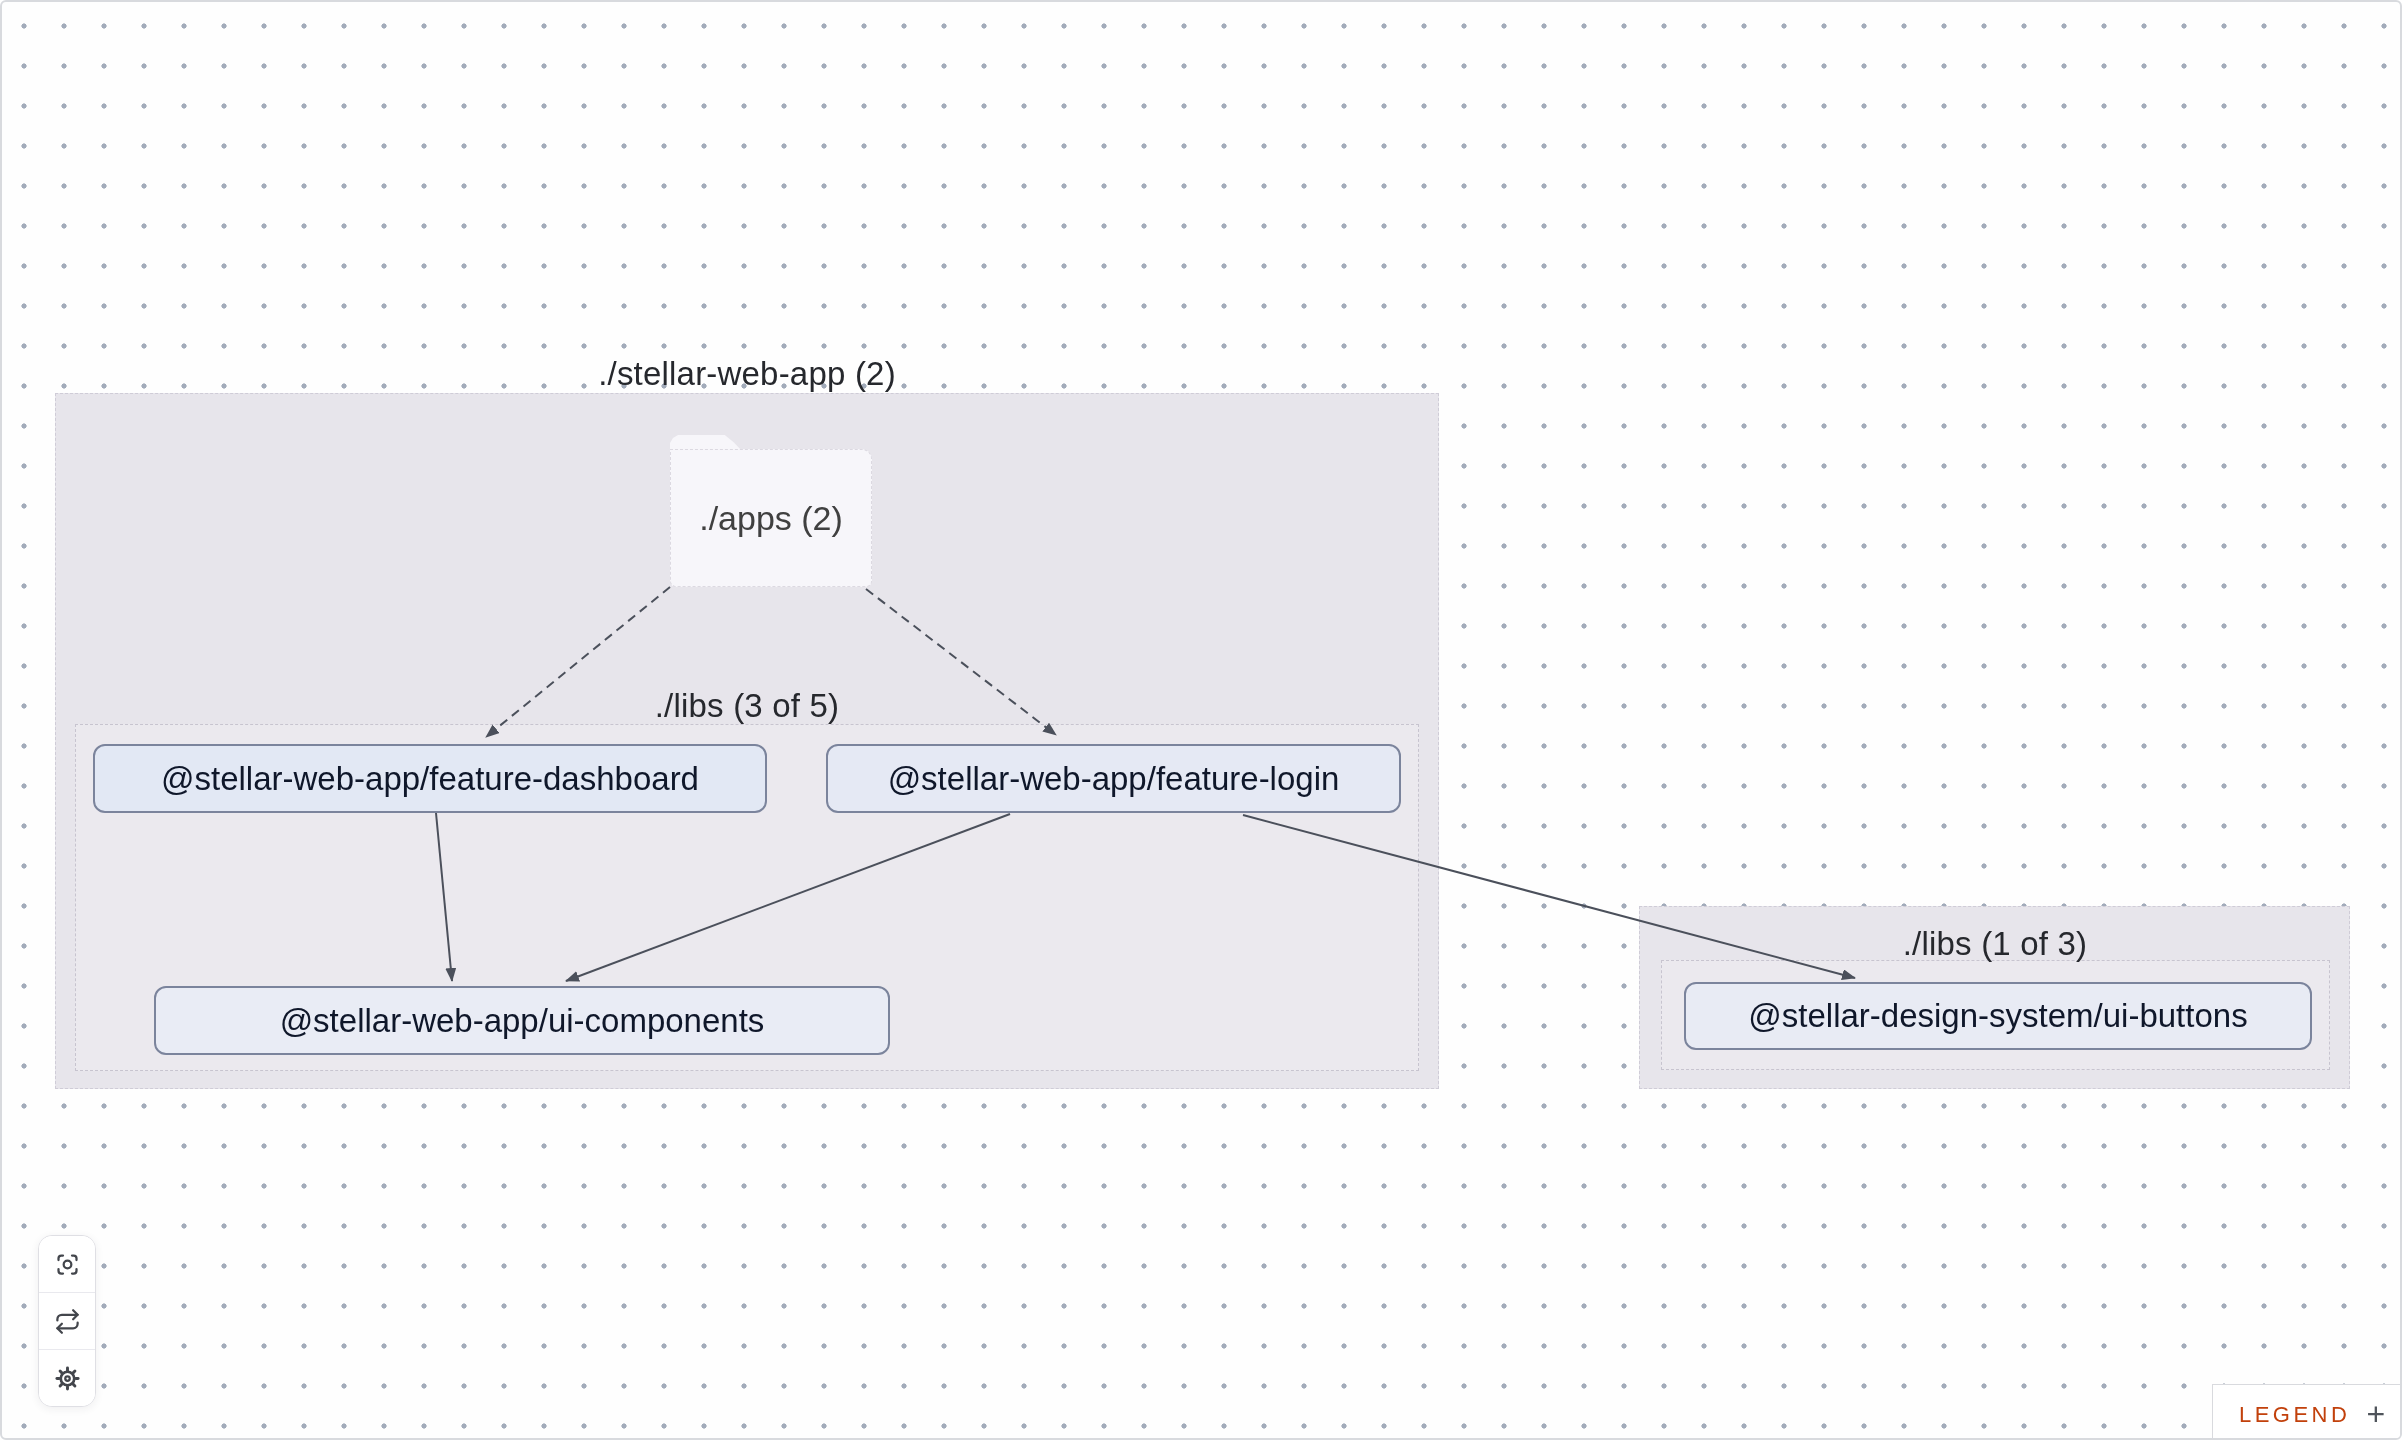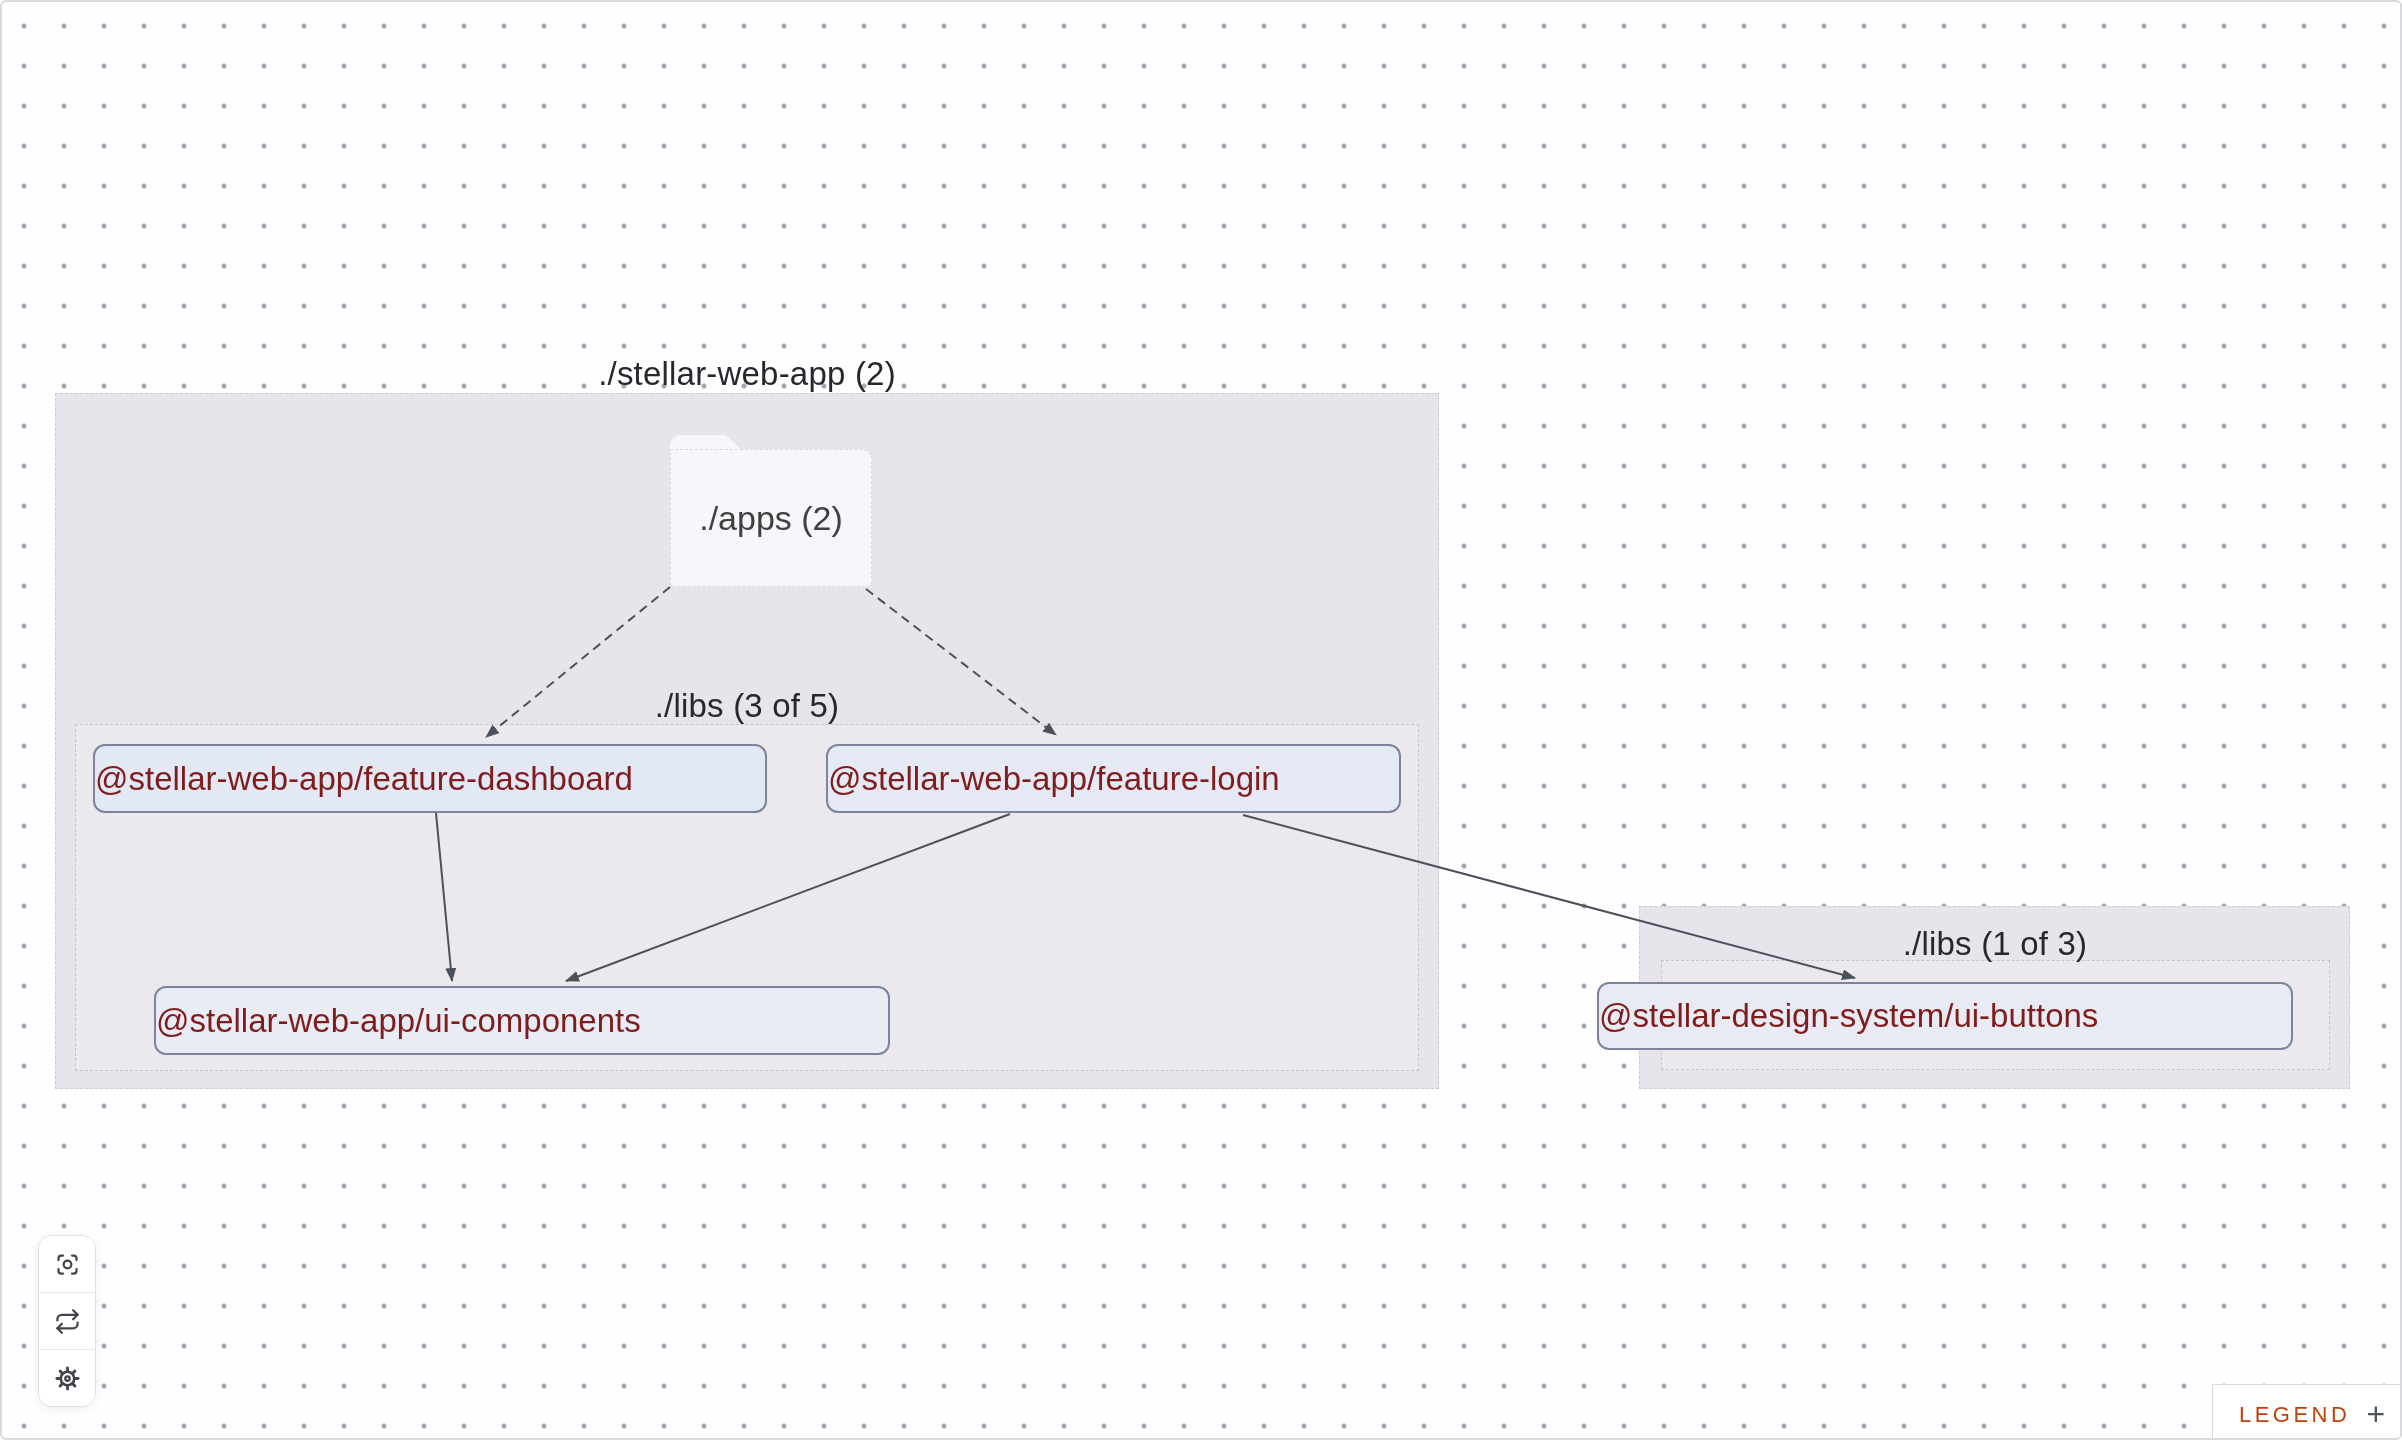--- a/index.html
+++ b/index.html
@@ -39,27 +39,27 @@
     display:flex;align-items:center;justify-content:center;
     font-size:34px;color:#404040;white-space:nowrap;
   }
 
   .edges{position:absolute;left:0;top:0;width:2402px;height:1440px;pointer-events:none;}
   .edges line{pointer-events:stroke;}
 
   .node{
     position:absolute;box-sizing:border-box;
     background:#e5e9f4;border:2px solid #7b849c;border-radius:12px;
-    display:flex;align-items:center;
-    font-size:33px;color:#7f1d1d;white-space:nowrap;cursor:pointer;
+    display:flex;align-items:center;justify-content:center;
+    font-size:33px;color:#0f172a;white-space:nowrap;cursor:pointer;
   }
   #n-feature-dashboard{left:91px;top:742px;width:674px;height:69px;background:#e2e8f4;}
   #n-feature-login{left:824px;top:742px;width:575px;height:69px;}
   #n-ui-components{left:152px;top:984px;width:736px;height:69px;background:#e9ecf5;}
-  #n-ui-buttons{left:1595px;top:980px;width:696px;height:68px;background:#e8ebf4;}
+  #n-ui-buttons{left:1682px;top:980px;width:628px;height:68px;background:#e8ebf4;}
 
   .toolbar{
     position:absolute;left:36px;top:1233px;width:58px;height:172px;box-sizing:border-box;
     background:#ffffff;border:1.5px solid #dfdfe4;border-radius:14px;
     box-shadow:0 2px 8px rgba(40,40,60,0.07);
     display:flex;flex-direction:column;overflow:hidden;
   }
   .tool-btn{
     flex:1;display:flex;align-items:center;justify-content:center;cursor:pointer;background:#fff;border:none;padding:0;
   }

